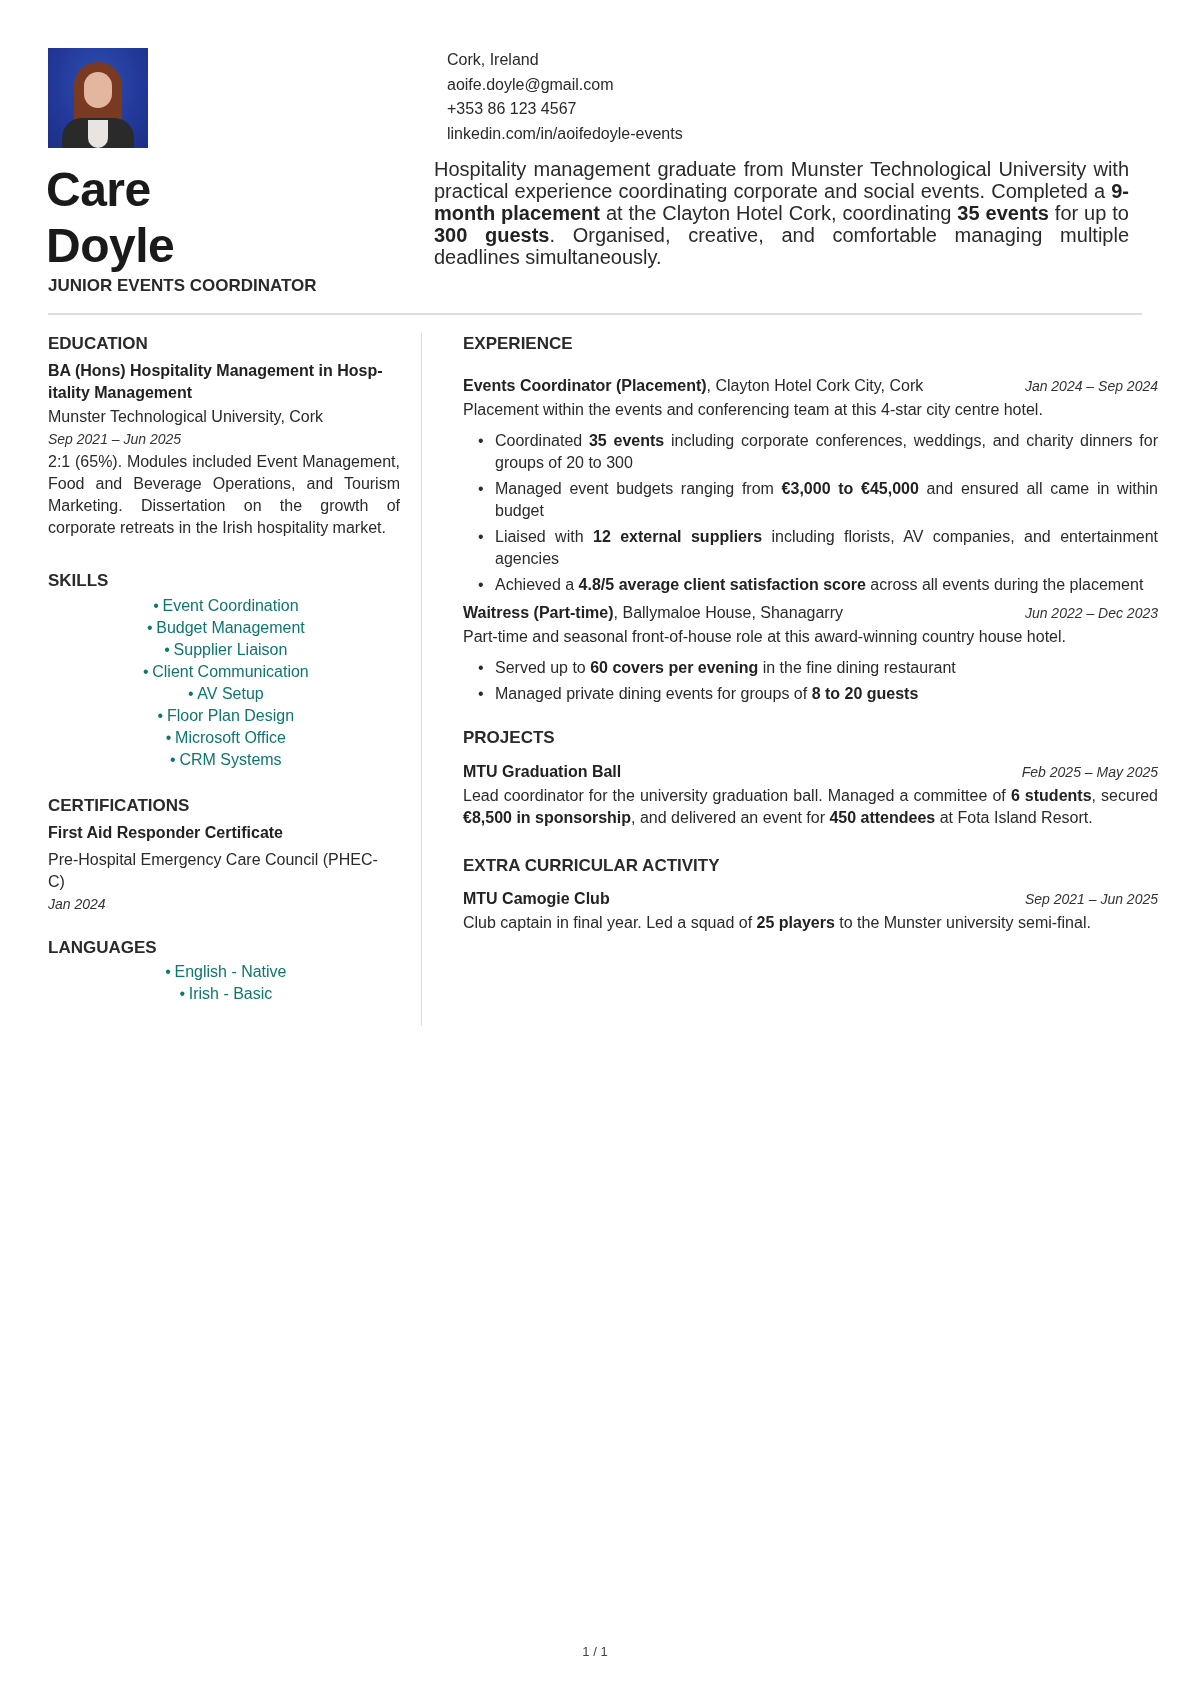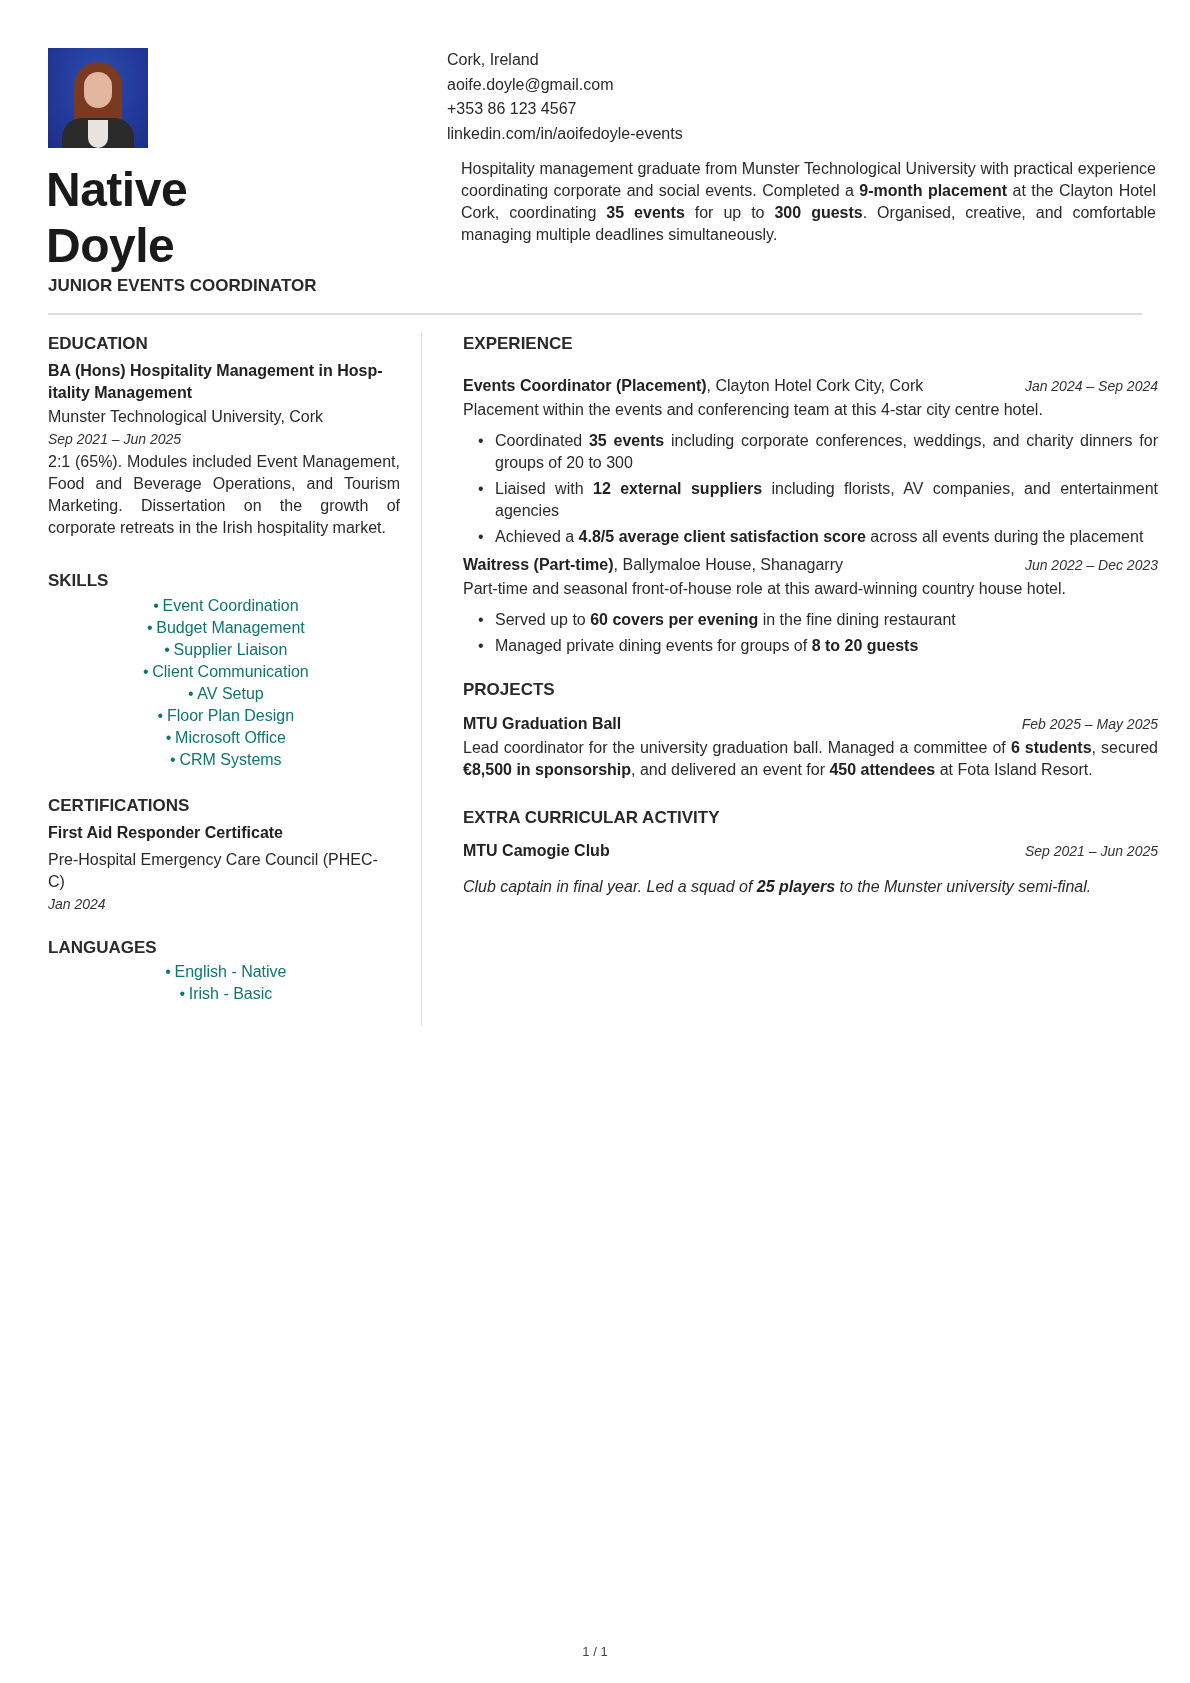--- a/index.html
+++ b/index.html
@@ -33,21 +33,21 @@
   .name {
     left: 46px; top: 162px; font-size: 48px; font-weight: 700; line-height: 56px;
     color: #1a1a1a; letter-spacing: -0.5px;
   }
   .jobtitle {
     left: 48px; top: 276px; font-size: 17px; font-weight: 700; color: #2a2a2a;
   }
   .contact { left: 447px; top: 48px; font-size: 16px; line-height: 24.5px; color: #2a2a2a; }
   .contact div { white-space: nowrap; }
   .summary {
-    left: 461px; top: 158px; width: 695px; font-size: 16px; line-height: 22px;
+    left: 434px; top: 158px; width: 695px; font-size: 20px; line-height: 22px;
     color: #2a2a2a; text-align: justify;
   }
   .divider { left: 48px; top: 313px; width: 1094px; height: 2px; background: #dddddd; }
   .vsep { left: 421px; top: 333px; width: 1px; height: 693px; background: #dddddd; }
 
   .col-left { left: 48px; top: 333px; width: 352px; }
   .col-right { left: 463px; top: 333px; width: 695px; }
 
   .sec-title { font-size: 17px; font-weight: 700; color: #2a2a2a; line-height: 22px; margin: 0; }
   .t16 { font-size: 16px; line-height: 22px; color: #2a2a2a; }
@@ -71,21 +71,21 @@
 <body>
 
 <div class="abs photo">
   <div class="hair"></div>
   <div class="face"></div>
   <div class="body"></div>
   <div class="lace"></div>
 </div>
 
 <div class="abs name">
-  <div>Native</div>
+  <div>Care</div>
   <div>Doyle</div>
 </div>
 <div class="abs jobtitle">JUNIOR EVENTS COORDINATOR</div>
 
 <div class="abs contact">
   <div>Cork, Ireland</div>
   <div>aoife.doyle@gmail.com</div>
   <div>+353 86 123 4567</div>
   <div>linkedin.com/in/aoifedoyle-events</div>
 </div>
@@ -139,20 +139,21 @@
     <h2 class="sec-title">EXPERIENCE</h2>
 
     <div style="margin-top:20px;">
       <div class="row">
         <div class="t16"><span class="bold">Events Coordinator (Placement)</span><span>, Clayton Hotel Cork City, Cork</span></div>
         <div class="ital">Jan 2024 – Sep 2024</div>
       </div>
       <div class="t16" style="margin-top:2px;">Placement within the events and conferencing team at this 4-star city centre hotel.</div>
       <ul class="bullets" style="margin-top:9px;">
         <li><span>Coordinated </span><span class="bold">35 events</span><span> including corporate conferences, weddings, and charity dinners for groups of 20 to 300</span></li>
+        <li><span>Managed event budgets ranging from </span><span class="bold">€3,000 to €45,000</span><span> and ensured all came in within budget</span></li>
         <li><span>Liaised with </span><span class="bold">12 external suppliers</span><span> including florists, AV companies, and entertainment agencies</span></li>
         <li><span>Achieved a </span><span class="bold">4.8/5 average client satisfaction score</span><span> across all events during the placem­ent</span></li>
       </ul>
     </div>
 
     <div style="margin-top:6px;">
       <div class="row">
         <div class="t16"><span class="bold">Waitress (Part-time)</span><span>, Ballymaloe House, Shanagarry</span></div>
         <div class="ital">Jun 2022 – Dec 2023</div>
       </div>
@@ -175,18 +176,18 @@
     </div>
   </section>
 
   <section style="margin-top:26px;">
     <h2 class="sec-title">EXTRA CURRICULAR ACTIVITY</h2>
     <div style="margin-top:11px;">
       <div class="row">
         <div class="t16 bold">MTU Camogie Club</div>
         <div class="ital">Sep 2021 – Jun 2025</div>
       </div>
-      <div class="t16" style="margin-top:14px;font-style:italic;"><span>Club captain in final year. Led a squad of </span><span class="bold">25 players</span><span> to the Munster university semi-final.</span></div>
+      <div class="t16" style="margin-top:2px;"><span>Club captain in final year. Led a squad of </span><span class="bold">25 players</span><span> to the Munster university semi-final.</span></div>
     </div>
   </section>
 </div>
 
 <div class="abs pagenum">1 / 1</div>
 
 </body></html>

